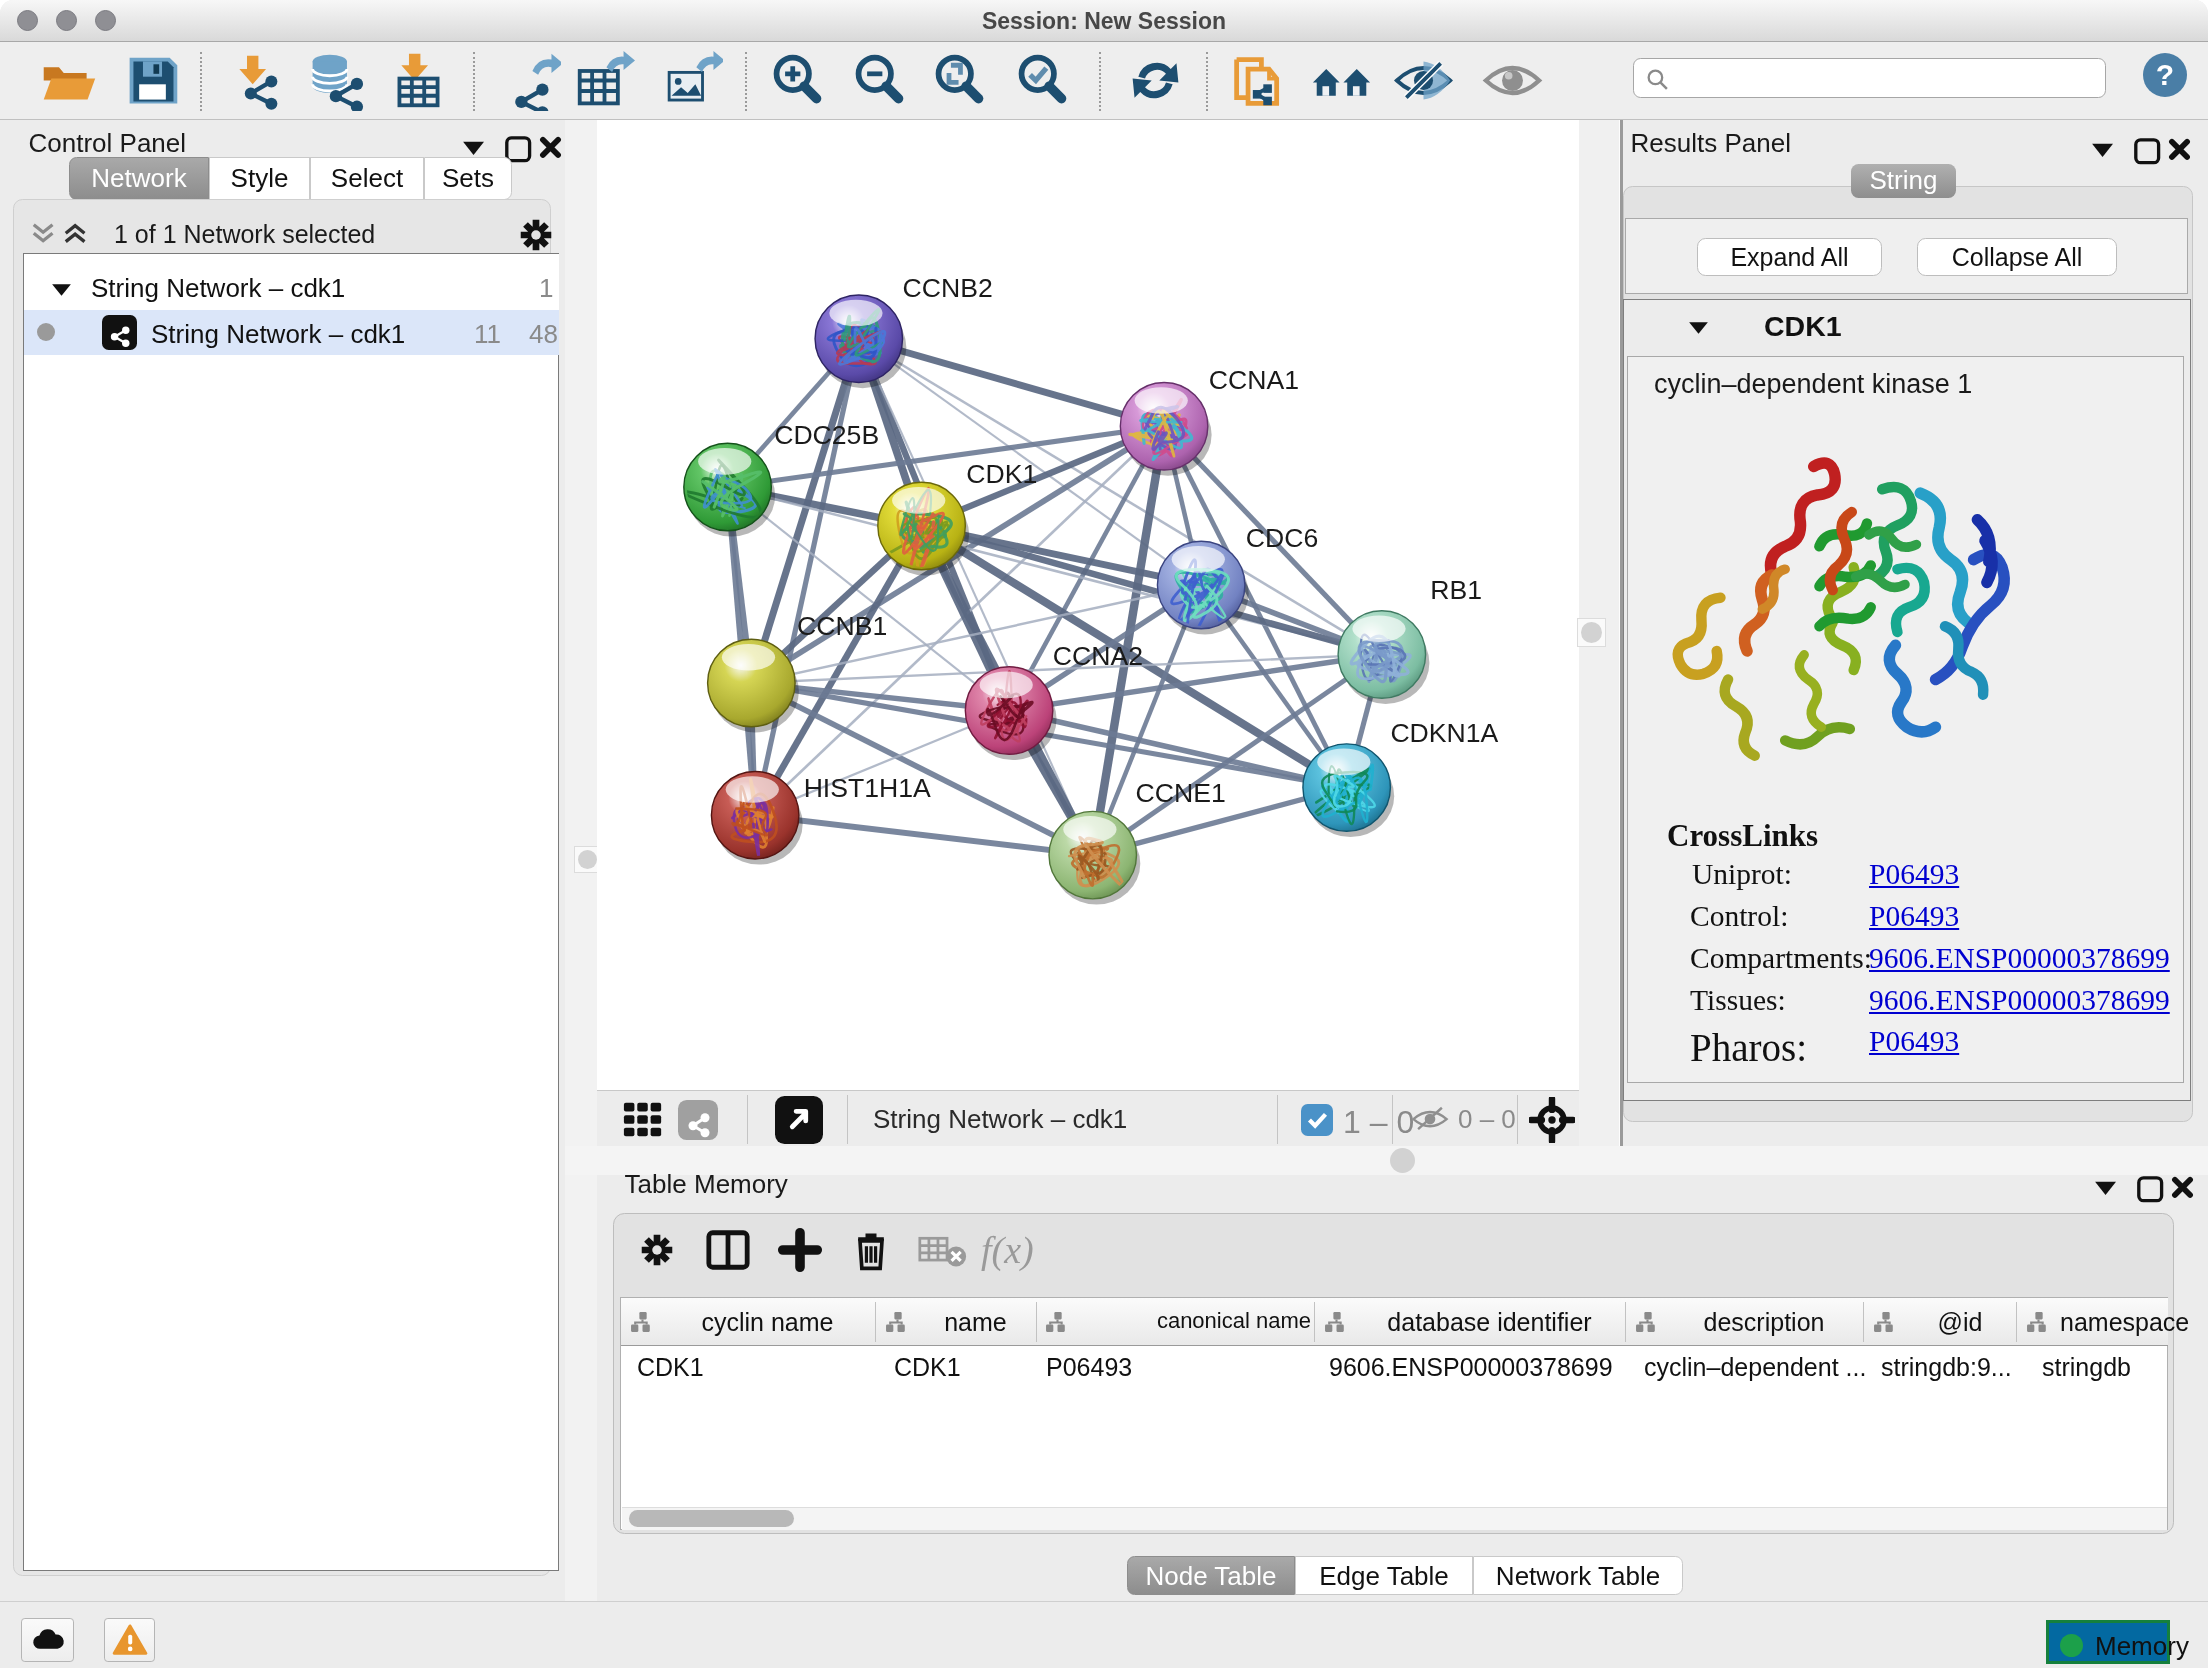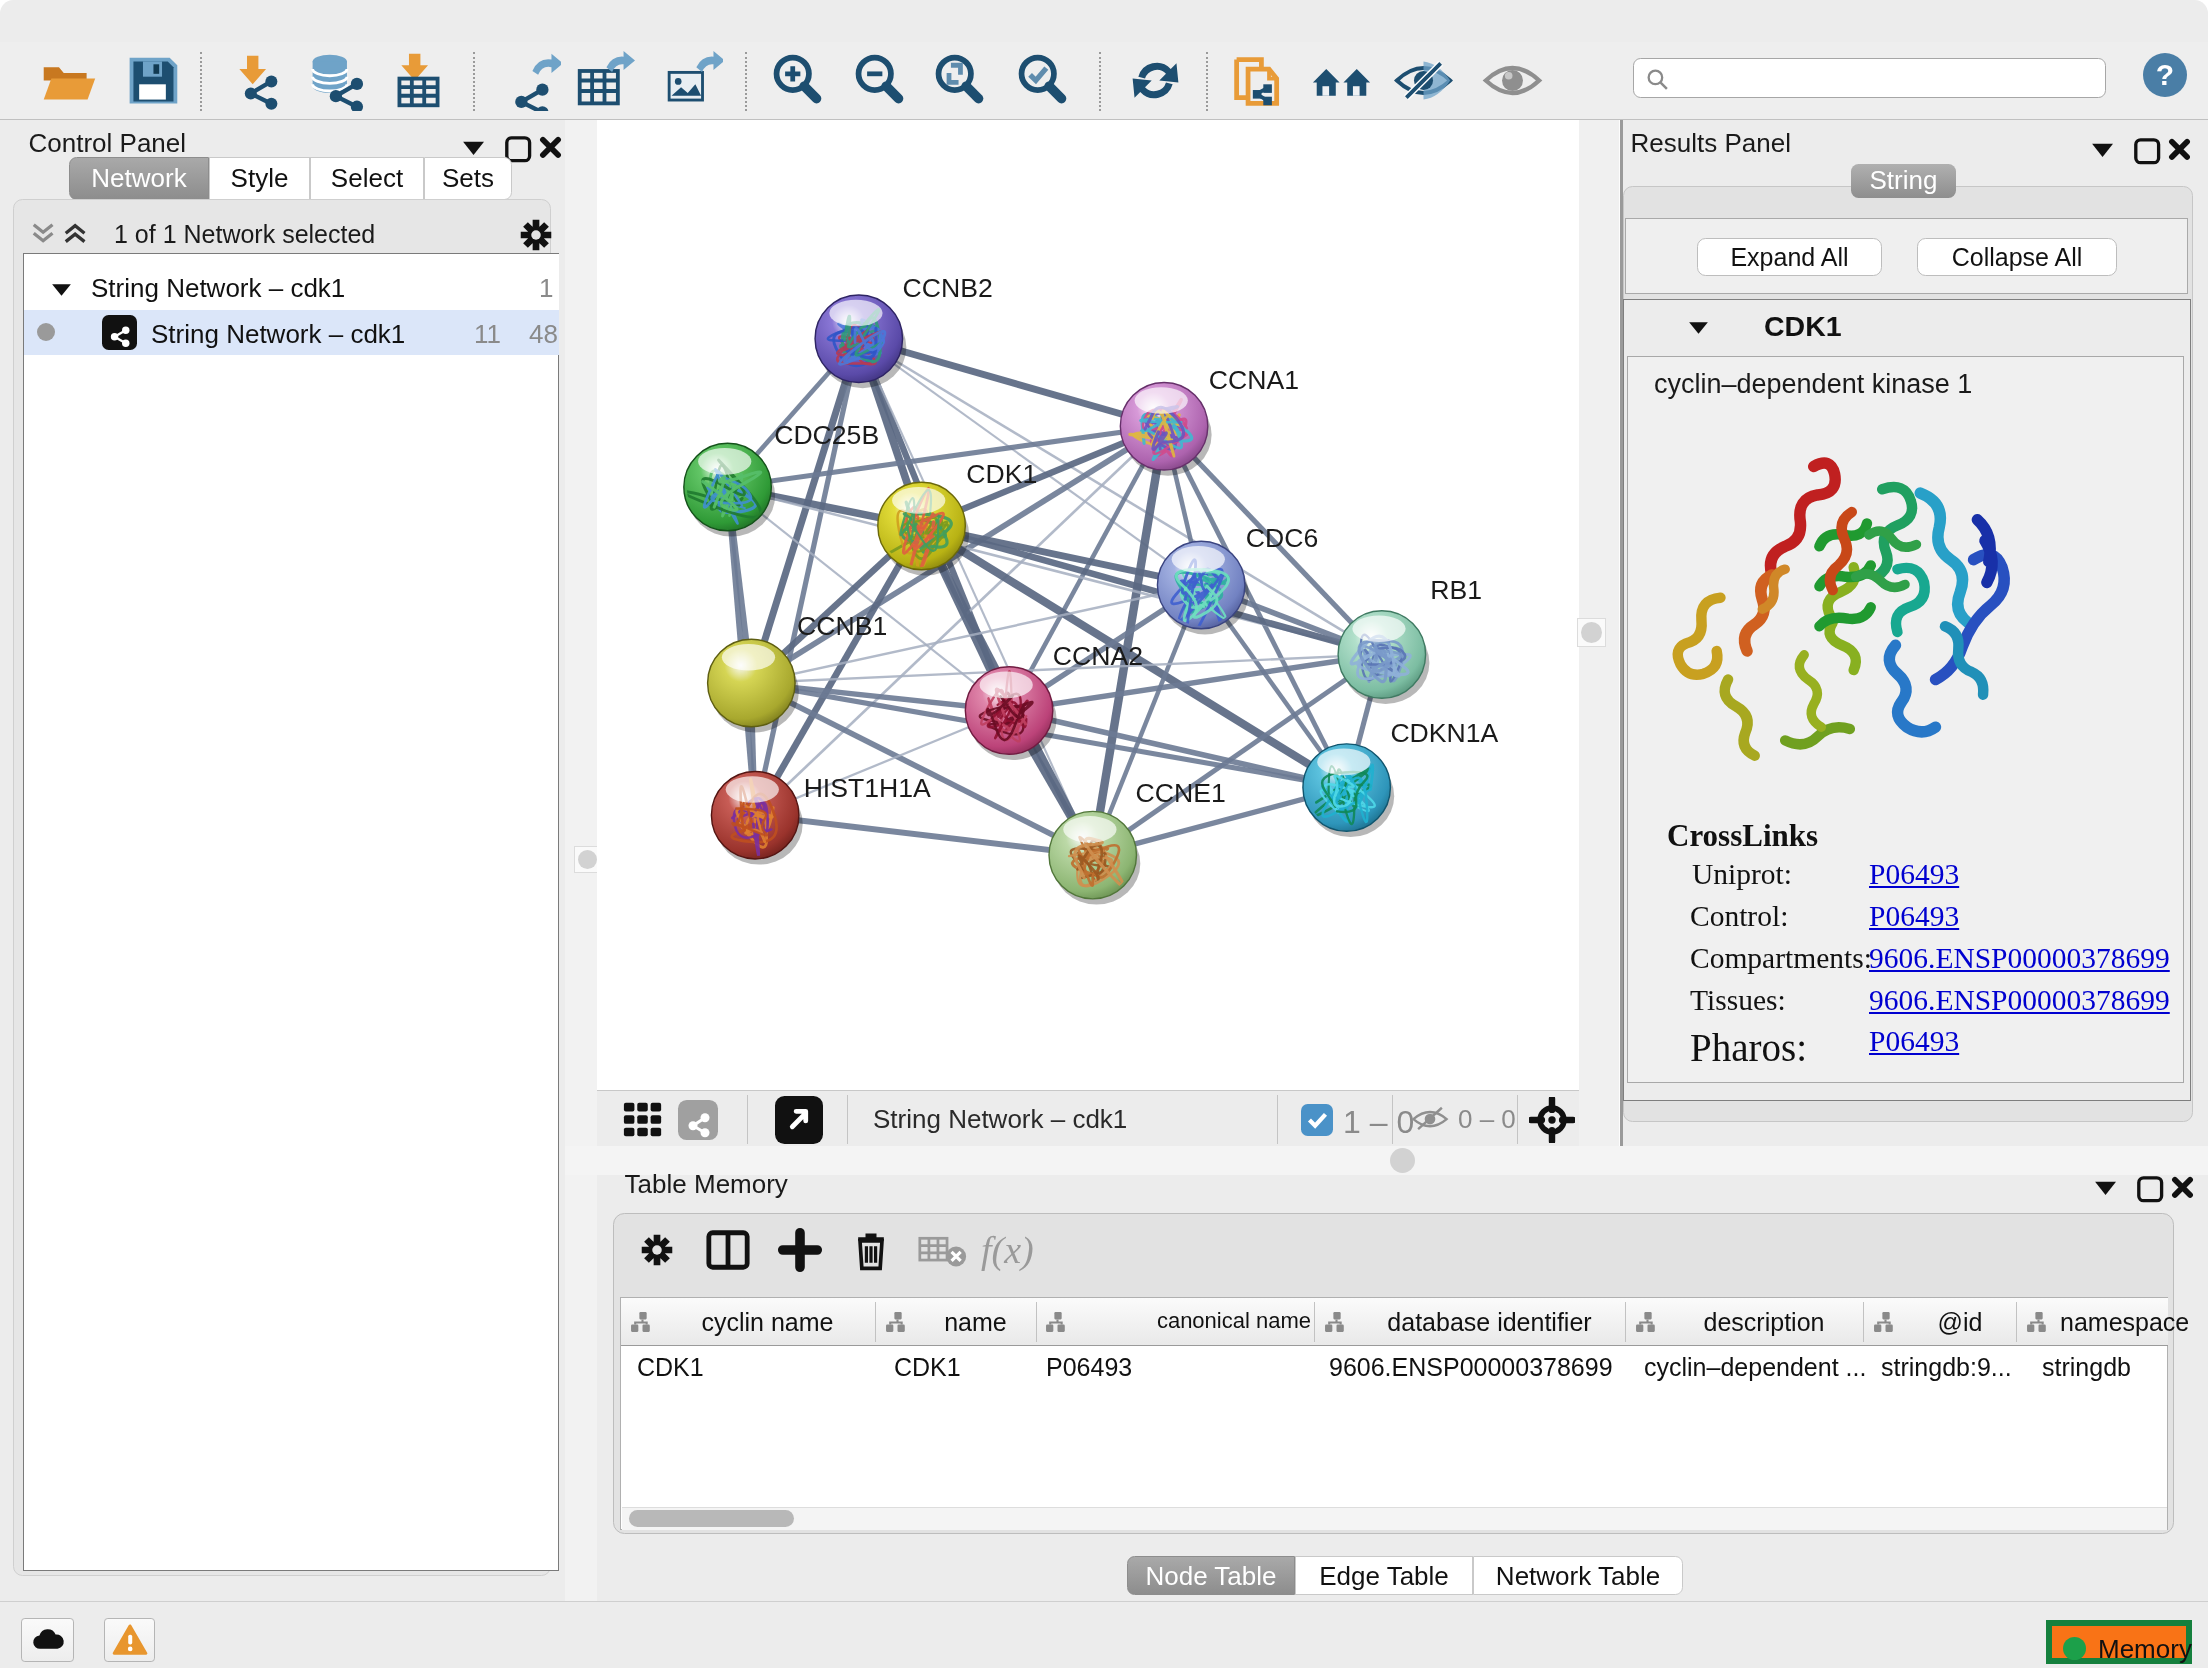--- a/index.html
+++ b/index.html
@@ -3,20 +3,26 @@
 *{margin:0;padding:0;box-sizing:border-box}
 body{width:2208px;height:1668px;font-family:"Liberation Sans",sans-serif;background:#fff;overflow:hidden}
 #win{position:relative;width:2208px;height:1668px;background:#ececec;border-radius:13.3px 13.3px 0 0;overflow:hidden}
 .abs{position:absolute} .nw{white-space:nowrap}
 .tab{position:absolute;top:0;height:43px;line-height:41px;text-align:center;font-size:26px;background:#fff;border:1px solid #c9c9c9;color:#111}
 .seltab{background:linear-gradient(#a9a9a9,#8d8d8d);color:#fff;border-color:#8d8d8d}
 a.lnk{color:#0000d0;text-decoration:underline}
 </style></head><body>
 <div id="win">
 
+<div class="abs" style="left:0;top:0;width:2208px;height:42px;background:linear-gradient(#f7f7f7,#d9d9d9);border-bottom:1px solid #a8a8a8">
+  <div class="abs" style="left:17px;top:9.5px;width:21px;height:21px;border-radius:50%;background:#8f8f94;border:1px solid #7a7a80"></div>
+  <div class="abs" style="left:56px;top:9.5px;width:21px;height:21px;border-radius:50%;background:#8f8f94;border:1px solid #7a7a80"></div>
+  <div class="abs" style="left:95px;top:9.5px;width:21px;height:21px;border-radius:50%;background:#8f8f94;border:1px solid #7a7a80"></div>
+  <div class="abs" style="left:0;top:7.6px;width:2208px;text-align:center;font-size:23px;font-weight:bold;color:#474747">Session: New Session</div>
+</div>
 
 <div class="abs" style="left:0;top:42px;width:2208px;height:78px;background:#eeeeee;border-bottom:1.9px solid #c0c0c0">
 <div style="position:absolute;left:38px;top:7.6px;width:61px;height:61px"><svg viewBox="0 0 64 64">
           <path d="M6 18 h16 l5 6 h24 v8 h-45z" fill="#c87820"></path>
           <path d="M6 52 L14 30 h46 L52 52z" fill="#e89b38"></path>
         </svg></div>
 <div style="position:absolute;left:122px;top:7.6px;width:61px;height:61px"><svg viewBox="0 0 64 64">
           <path d="M8 8 h42 l8 8 v40 h-50z" fill="#6fa3c8"></path>
           <path d="M12 12 h36 l6 6 v36 h-42z" fill="#1d4e70"></path>
           <rect x="22" y="12" width="20" height="16" fill="#6fa3c8"></rect>
@@ -785,19 +791,19 @@
           <path d="M12 24 a7 7 0 0 1 -1 -14 a9 9 0 0 1 17 -1 a6.5 6.5 0 0 1 2 15z" fill="#111"></path>
         </svg>
   </div>
   <div class="abs" style="left:104px;top:16px;width:51px;height:44px;background:linear-gradient(#fafafa,#ededed);border:1px solid #b5b5b5;border-radius:3.8px">
     <svg viewBox="0 0 40 36" width="36" height="32" style="position:absolute;left:6.7px;top:4.8px">
           <path d="M20 2 L38 33 H2 Z" fill="#e8962e" stroke="#e8962e" stroke-width="3" stroke-linejoin="round"></path>
           <rect x="18" y="12" width="4.5" height="11" rx="2" fill="#fff"></rect>
           <circle cx="20.2" cy="28" r="2.6" fill="#fff"></circle>
         </svg>
   </div>
-  <div class="abs" style="left:2046px;top:18px;width:146px;height:44px;background:#f97316;border:6px solid #15803d">
+  <div class="abs" style="left:2046px;top:18px;width:124px;height:44px;background:#0369a1;border:3px solid #15803d">
     <div class="abs" style="left:11.4px;top:10.5px;width:23px;height:23px;border-radius:50%;background:#1ca04a"></div>
     <div class="abs" style="left:46px;top:7.6px;font-size:26px;color:#111">Memory</div>
   </div>
 </div>
 
 </div>
 
 </body></html>

